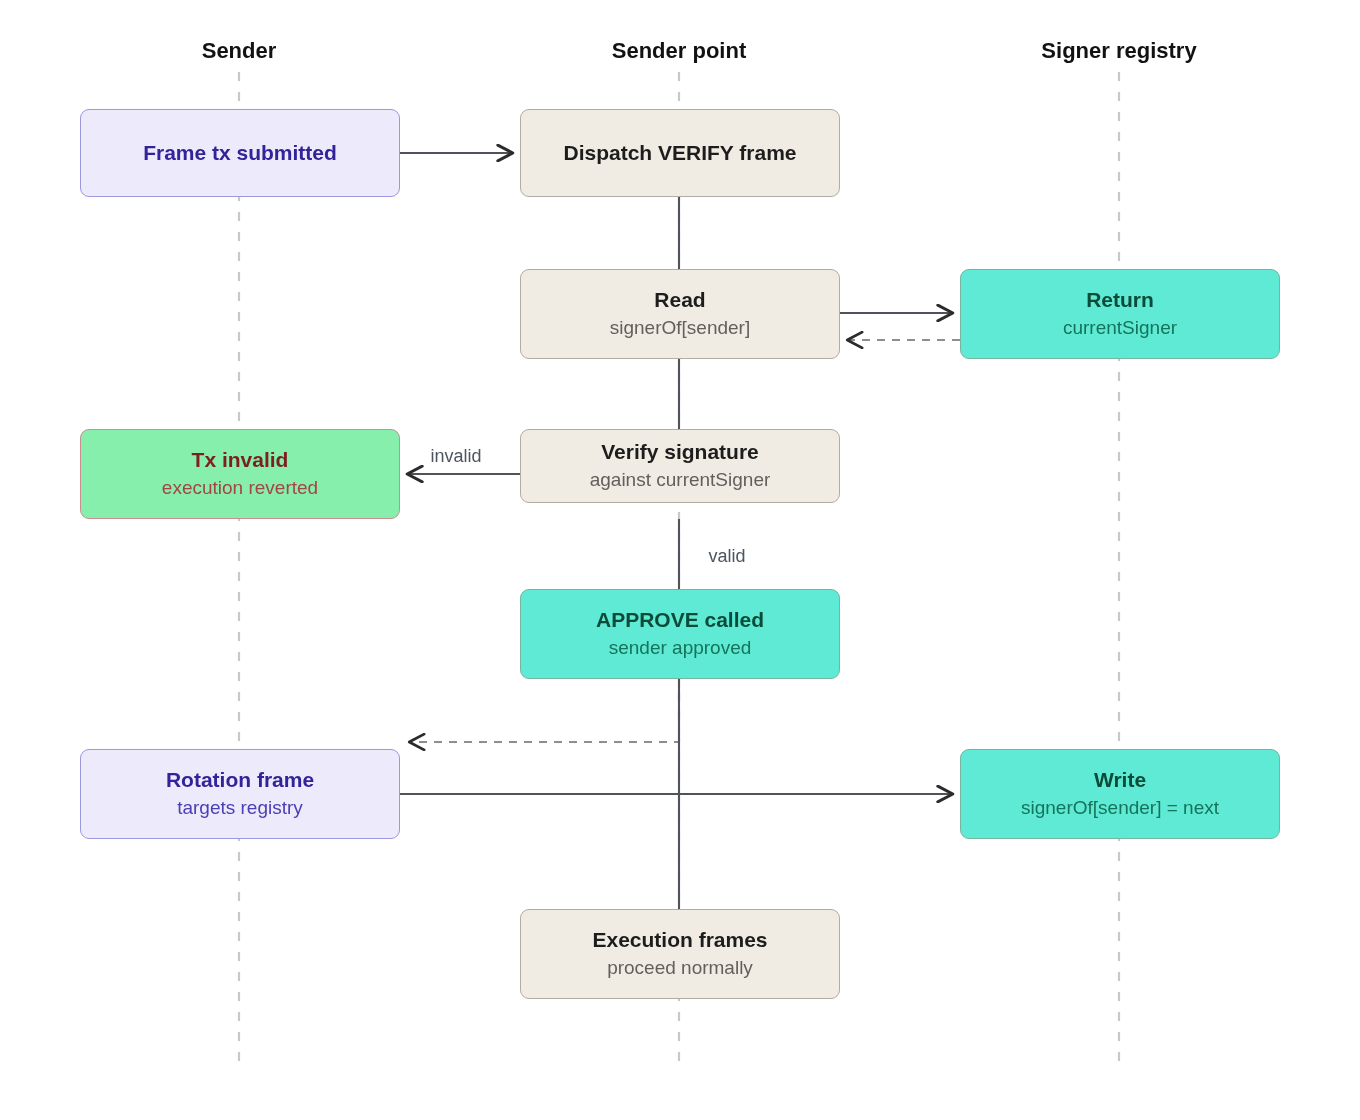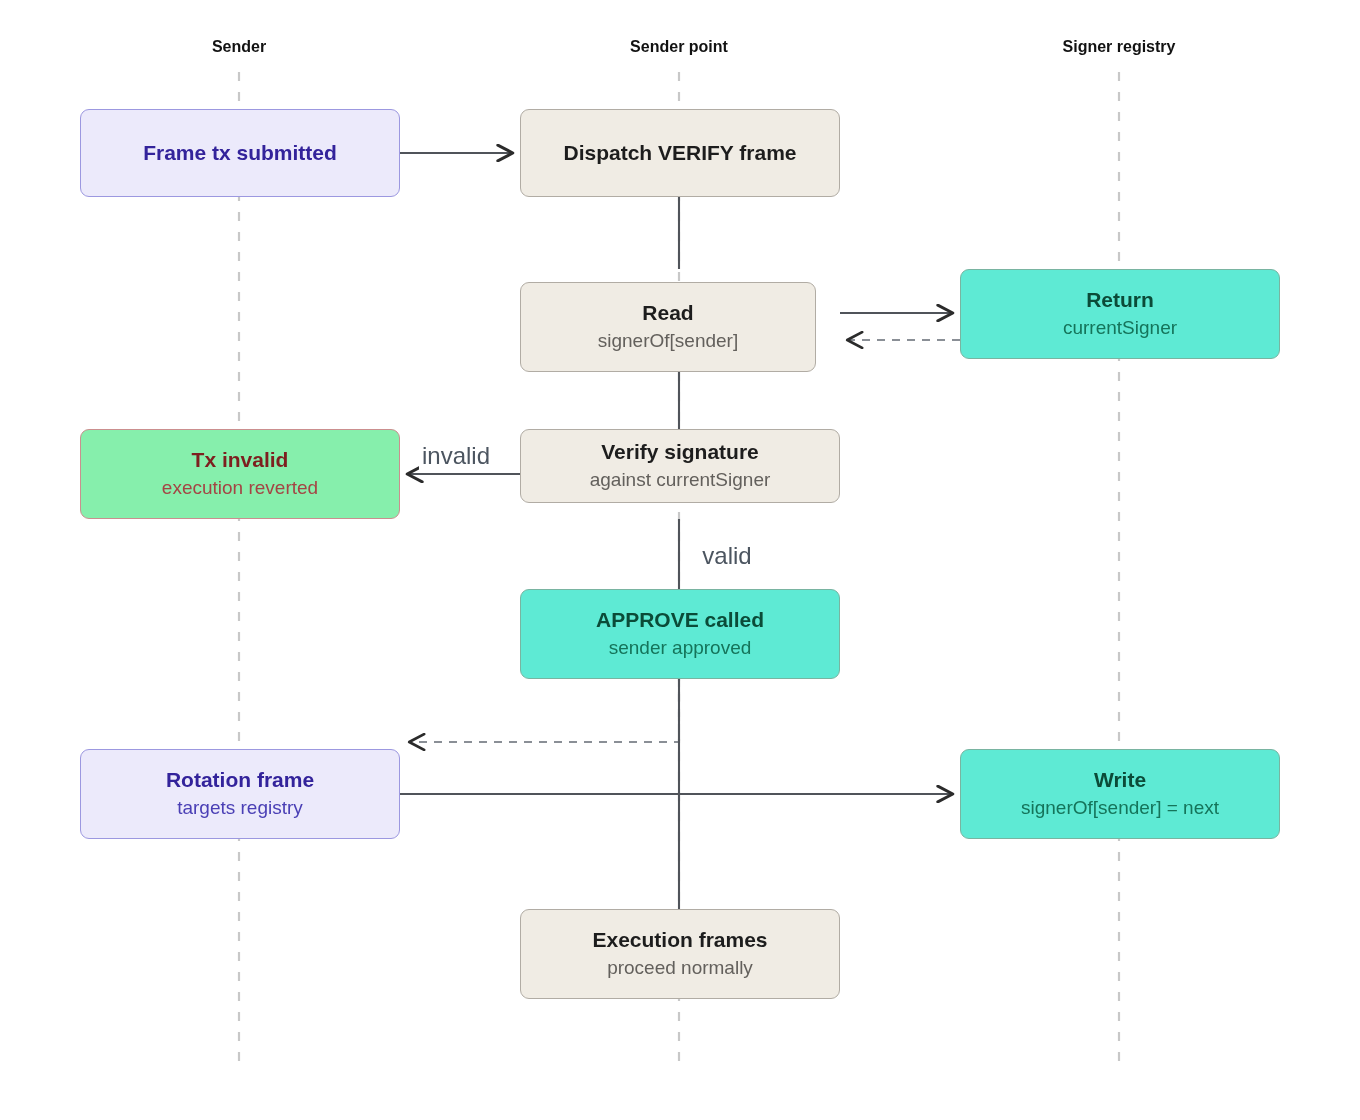--- a/index.html
+++ b/index.html
@@ -23,21 +23,21 @@
     position: absolute;
     left: 0;
     top: 0;
     width: 1360px;
     height: 1120px;
     pointer-events: none;
   }
   .lane-title {
     position: absolute;
     transform: translateX(-50%);
-    font-size: 16px;
+    font-size: 22px;
     font-weight: bold;
     color: #121212;
     white-space: nowrap;
     text-align: center;
   }
   .node {
     position: absolute;
     box-sizing: border-box;
     border-radius: 9px;
     border-width: 1.6px;
@@ -75,21 +75,21 @@
   .theme-green .title { color: #0b4b38; }
   .theme-green .sub   { color: #15745a; }
   
   .theme-red        { background: #86efac; border-color: #cb8f8f; }
   .theme-red .title { color: #7d1f1f; }
   .theme-red .sub   { color: #a44444; }
 
   .edge-label {
     position: absolute;
     transform: translate(-50%, -50%);
-    font-size: 24px;
+    font-size: 18px;
     color: #4c5560;
     background: #ffffff;
     padding: 0 3px;
     white-space: nowrap;
   }
 </style>
 </head>
 <body>
 
 <div id="canvas">
@@ -139,21 +139,21 @@
   <div class="lane-title" style="left:1119px; top:38px;">Signer registry</div>
 
   <div class="node theme-purple" style="left:80px; top:109px; width:320px; height:88px;">
     <div class="title">Frame tx submitted</div>
   </div>
 
   <div class="node theme-beige" style="left:520px; top:109px; width:320px; height:88px;text-align:right;">
     <div class="title">Dispatch VERIFY frame</div>
   </div>
 
-  <div class="node theme-beige" style="left:520px; top:282px; width:296px; height:90px;">
+  <div class="node theme-beige" style="left:520px; top:269px; width:320px; height:90px;">
     <div class="title">Read</div>
     <div class="sub">signerOf[sender]</div>
   </div>
 
   <div class="node theme-green" style="left:960px; top:269px; width:320px; height:90px;">
     <div class="title">Return</div>
     <div class="sub">currentSigner</div>
   </div>
 
   <div class="node theme-beige" style="left:520px; top:429px; width:320px; height:74px;">

